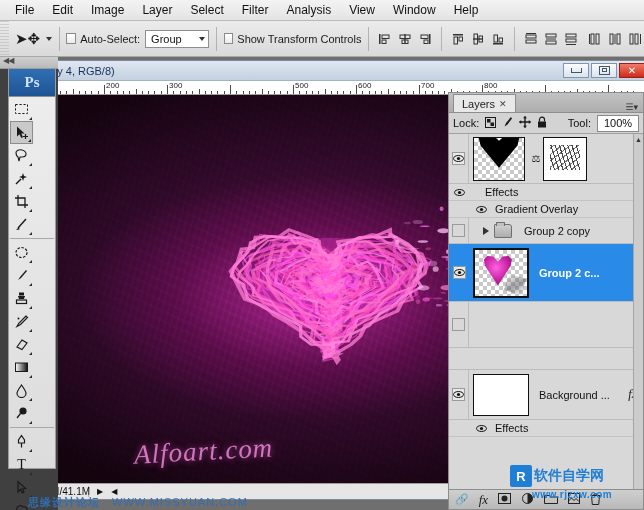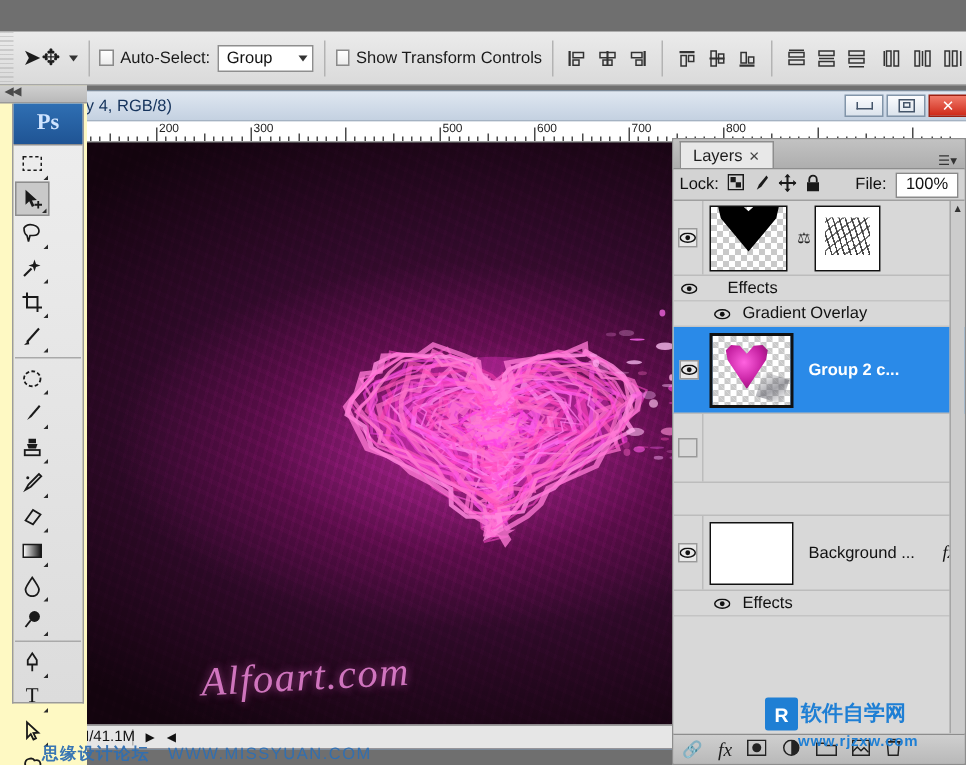--- a/index.html
+++ b/index.html
@@ -68,21 +68,21 @@
   }
   .align-icons { display: flex; align-items: center; gap: 2px; }
   .ai {
     width: 18px; height: 20px; display: flex; align-items: center; justify-content: center;
   }
   .ai svg { display: block; }
 
   
   #toolbox-wrap {
     position: absolute; left: 0; top: 57px; width: 58px; height: 453px;
-    background: #fef9c3;
+    background: #404040;
   }
   #toolbox-grip {
     width: 58px; height: 12px; background: linear-gradient(#cfcfcf,#b9b9b9);
     border-bottom: 1px solid #9a9a9a; position: relative;
   }
   #toolbox-grip::after {
     content: "\25C0\25C0"; position: absolute; left: 3px; top: -1px;
     font-size: 8px; color: #4a4a4a; letter-spacing: -1px;
   }
   #toolbox {
@@ -331,20 +331,32 @@
   }
   #wm-panel .cnt { font-size: 14px; font-weight: bold; color: #1f7fd4; letter-spacing: 0px;}
   #wm-url { position: absolute; left: 532px; top: 489px; font-size: 10px;
     color: #1f7fd4; font-weight: bold; letter-spacing: .5px; }
 </style>
 </head>
 <body>
 
 <div id="app">
 
+  <div id="menubar">
+    <div class="menu-item">File</div>
+    <div class="menu-item">Edit</div>
+    <div class="menu-item">Image</div>
+    <div class="menu-item">Layer</div>
+    <div class="menu-item">Select</div>
+    <div class="menu-item">Filter</div>
+    <div class="menu-item">Analysis</div>
+    <div class="menu-item">View</div>
+    <div class="menu-item">Window</div>
+    <div class="menu-item">Help</div>
+  </div>
 
   <div id="optionsbar">
     <div class="opt-grip"></div>
 
     <div class="tool-swatch">
       <span class="arrow-move">➤✥</span>
     </div>
     <div class="small-caret"></div>
 
     <div class="opt-sep"></div>
@@ -930,21 +942,21 @@
             <path d="M6 0.5 V11.5 M0.5 6 H11.5" stroke="#1a1a1a" stroke-width="1.4"></path>
             <path d="M6 0 l2 2.2 h-4Z M6 12 l2-2.2 h-4Z M0 6 l2.2-2 v4Z M12 6 l-2.2-2 v4Z" fill="#1a1a1a"></path>
           </svg>
       </span>
       <span class="lockicon">
         <svg width="10" height="12">
             <path d="M2.5 5.5 V3.6 a2.5 2.5 0 0 1 5 0 V5.5" fill="none" stroke="#1a1a1a" stroke-width="1.2"></path>
             <rect x="1" y="5.5" width="8" height="6" fill="#1a1a1a"></rect>
           </svg>
       </span>
-      <span class="lbl" style="margin-left:auto">File:</span>
+      <span class="lbl" style="margin-left:auto">Tool:</span>
       <div class="numfield">100%</div>
     </div>
 
     <div id="layer-list">
 
       <div class="lrow" style="height:50px">
         <div class="eyecell">
           <span class="eyebox">
             <svg width="11" height="7">
                 <ellipse cx="5.5" cy="3.5" rx="5" ry="3" fill="none" stroke="#111" stroke-width="1"></ellipse>
@@ -974,20 +986,28 @@
       <div class="subrow">
         <div class="eyecell" style="width:40px;justify-content:flex-end;padding-right:2px">
           <svg width="11" height="7">
               <ellipse cx="5.5" cy="3.5" rx="5" ry="3" fill="none" stroke="#111" stroke-width="1"></ellipse>
               <circle cx="5.5" cy="3.5" r="1.6" fill="#111"></circle>
             </svg>
         </div>
         <span style="padding-left:6px">Gradient Overlay</span>
       </div>
 
+      <div class="grouprow">
+        <div class="eyecell">
+          <span class="eyebox empty"></span>
+        </div>
+        <div class="tri"></div>
+        <div class="folder"></div>
+        <span class="lname" style="padding-left:12px">Group 2 copy</span>
+      </div>
 
       <div class="lrow selected" style="height:58px">
         <div class="eyecell" style="border-right:none">
           <span class="eyebox">
             <svg width="11" height="7">
                 <ellipse cx="5.5" cy="3.5" rx="5" ry="3" fill="none" stroke="#111" stroke-width="1"></ellipse>
                 <circle cx="5.5" cy="3.5" r="1.6" fill="#111"></circle>
               </svg>
           </span>
         </div>

